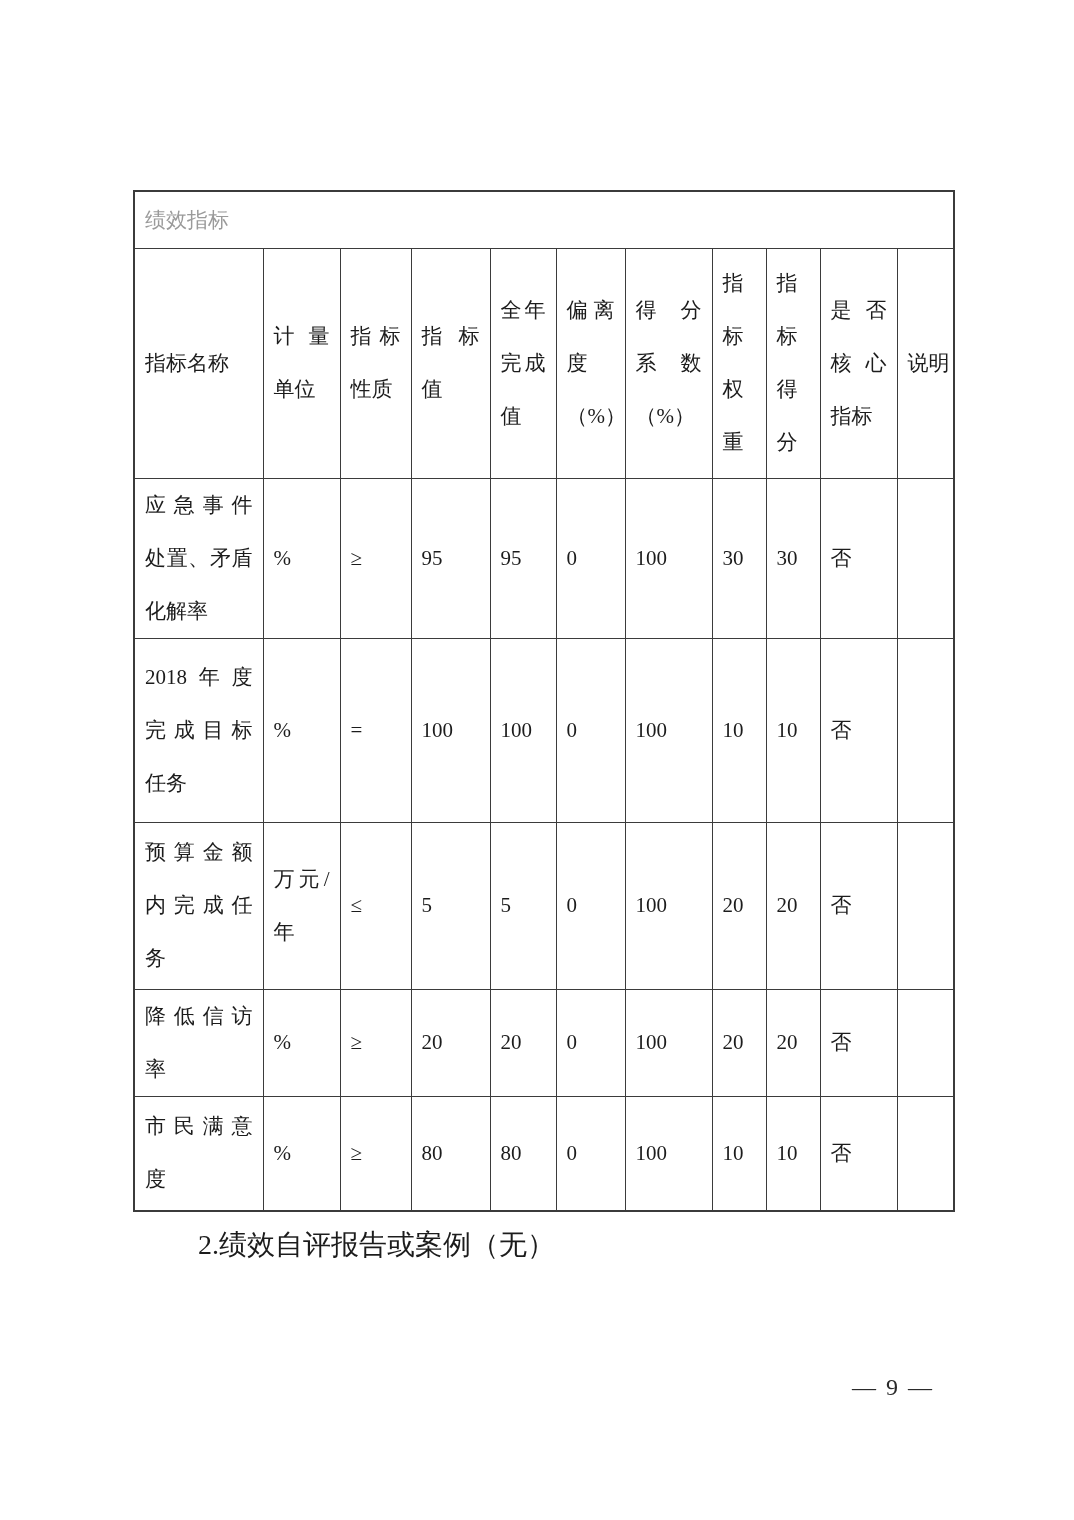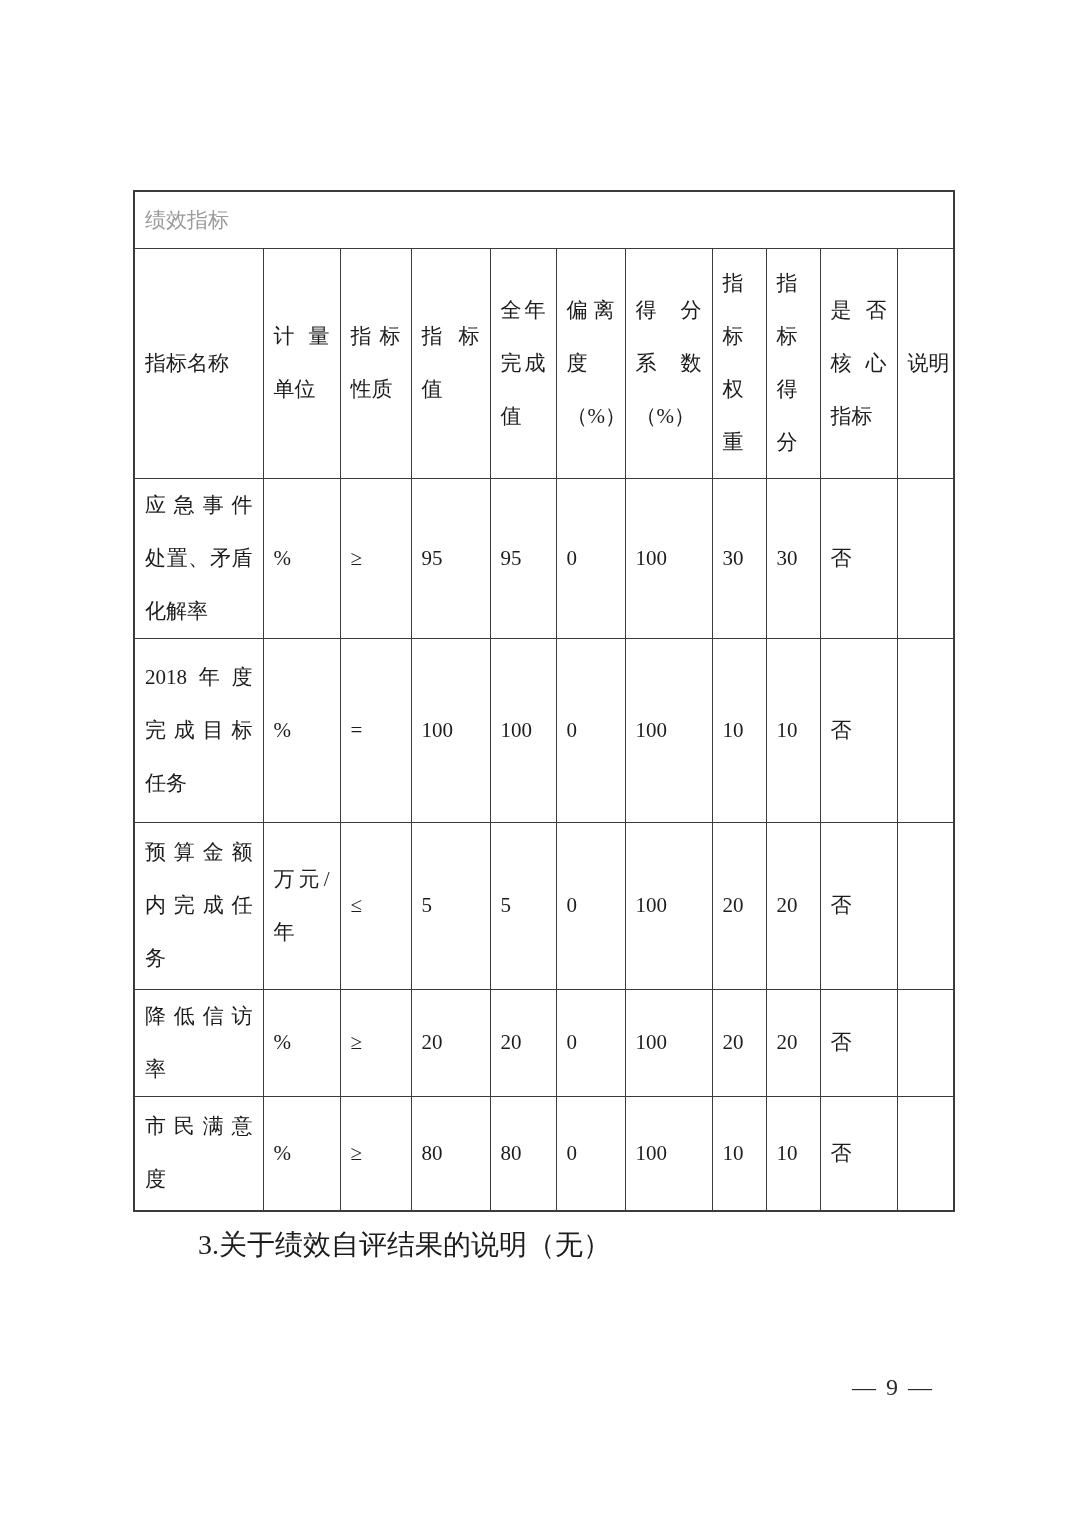--- a/index.html
+++ b/index.html
@@ -384,18 +384,18 @@
           </td>
           <td>
             <div class="ln">否</div>
           </td>
           <td></td>
         </tr>
       </tbody>
   </table>
 
   <div class="notes">
-    <div class="note-line">3.关于绩效自评结果的说明（无）</div>
+    <div class="note-line">2.绩效自评报告或案例（无）</div>
   </div>
 
   <div class="pagenum">— 9 —</div>
 
 </div>
 
 </body></html>

